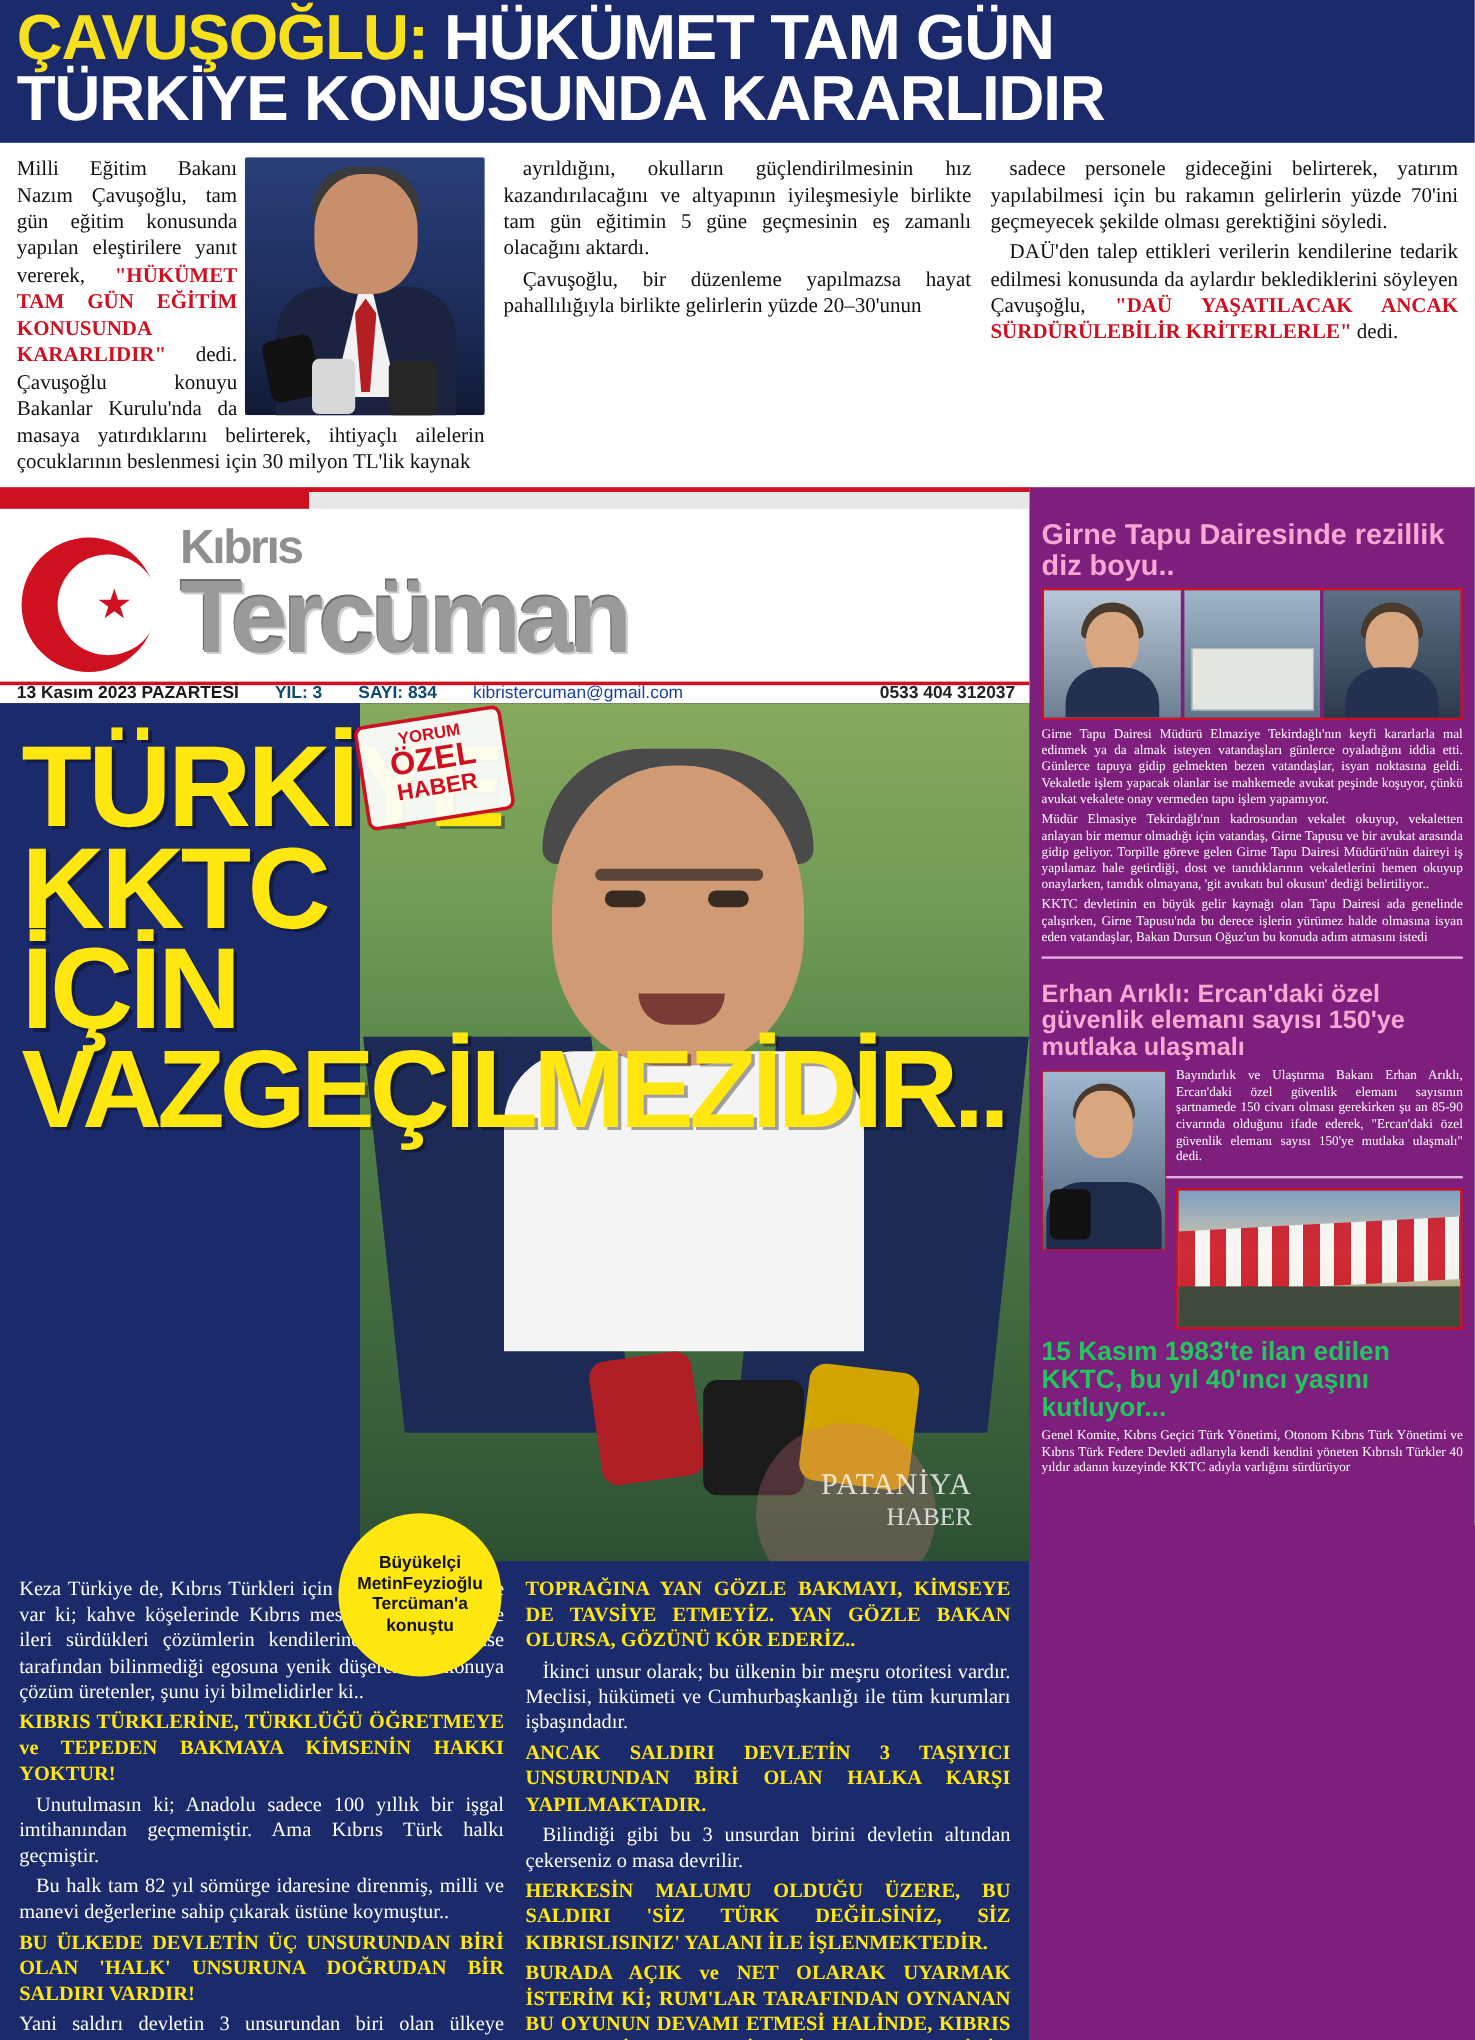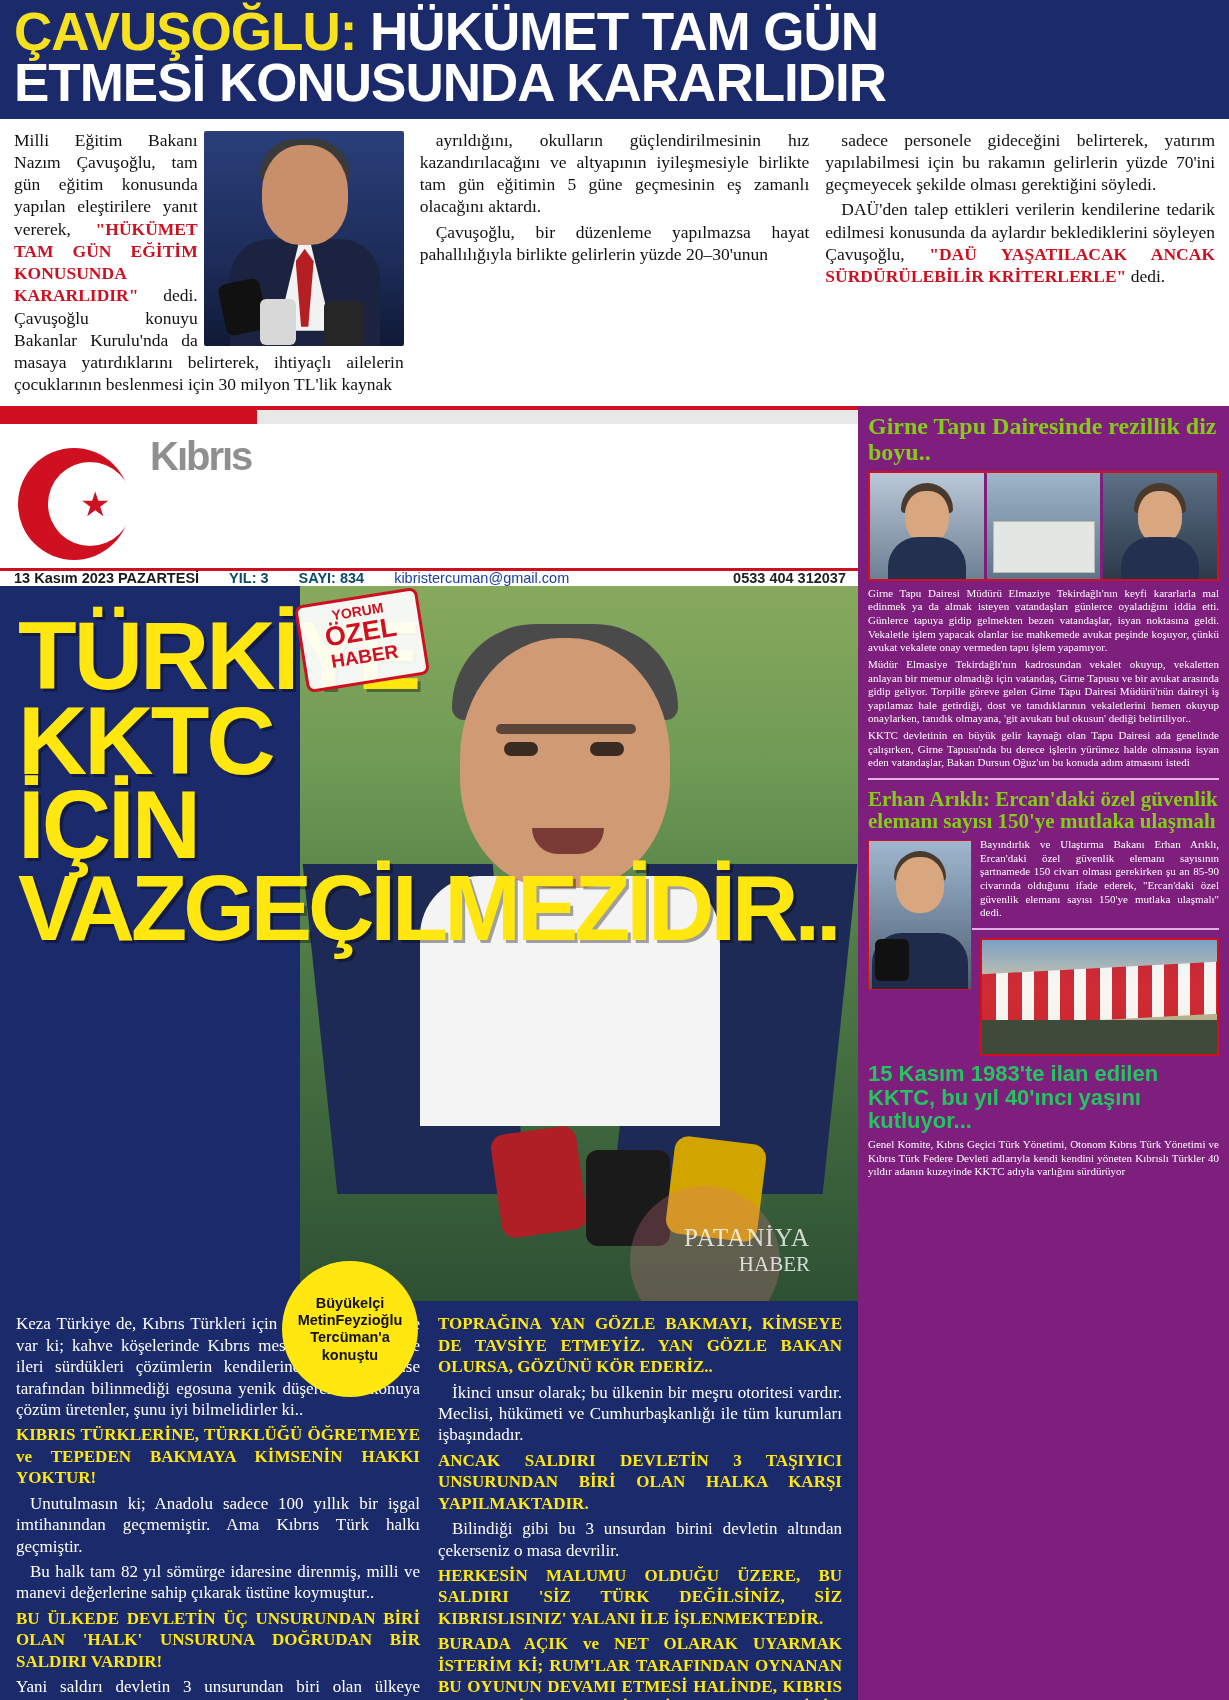--- a/index.html
+++ b/index.html
@@ -162,22 +162,22 @@
     background:#1b2a6b; color:#ffffff;
   }
   .ht-col { flex:1; font-size:17px; line-height:1.26; text-align:justify; }
   .ht-col p { margin:0 0 4px 0; text-indent:14px; }
   .ht-col p.noind { text-indent:0; }
   .y { color:#ffe70f; font-weight:bold; }
 
   
   .rc-box { padding:8px 10px 6px 10px; }
   .rc-head {
-    font-family:Liberation Serif, serif; font-weight:bold;
-    color:#84cc16; font-size:24px; line-height:1.05; margin-bottom:6px;
+    font-family:Liberation Sans, sans-serif; font-weight:bold;
+    color:#f9a8d4; font-size:24px; line-height:1.05; margin-bottom:6px;margin-top:19px;
   }
   .rc-head.small { font-size:21px; }
   .rc-photo-row { display:flex; gap:3px; height:110px; margin-bottom:6px; border:2px solid #cf1020; }
   .rcp { flex:1; position:relative; overflow:hidden; }
   .rcp.a { background:linear-gradient(180deg,#b9c8d8,#6d7f93); }
   .rcp.b { background:linear-gradient(180deg,#9fb6c9,#5f7487); }
   .rcp.c { background:linear-gradient(180deg,#5d6f84,#2c3a4c); }
   .face { position:absolute; left:50%; top:18px; transform:translateX(-50%); width:44px; height:52px; border-radius:45%; background:#d8a77f; }
   .hair { position:absolute; left:50%; top:10px; transform:translateX(-50%); width:52px; height:30px; border-radius:26px 26px 4px 4px; background:#4a3a2e; }
   .torso { position:absolute; left:50%; bottom:0; transform:translateX(-50%); width:78px; height:42px; border-radius:30px 30px 0 0; background:#23304f; }
@@ -206,21 +206,21 @@
   }
 </style>
 </head>
 <body>
 
 <div class="top-banner">
   <div class="banner-line">
     <span class="yellow">ÇAVUŞOĞLU:</span>
     <span>HÜKÜMET TAM GÜN</span>
   </div>
-  <div class="banner-line">ETMESİ KONUSUNDA KARARLIDIR</div>
+  <div class="banner-line">TÜRKİYE KONUSUNDA KARARLIDIR</div>
 </div>
 
 <div class="top-article">
   <div class="top-col">
     <div class="minister-photo">
       <div class="mp-bg"></div>
       <div class="mp-body"></div>
       <div class="mp-shirt"></div>
       <div class="mp-tie"></div>
       <div class="mp-hair"></div>
@@ -250,20 +250,21 @@
   <div class="left-main">
 
     <div class="masthead">
       <div class="mast-stripe"></div>
       <div class="flag-circle">
         <div class="crescent"></div>
         <div class="star">★</div>
       </div>
       <div class="mast-title">
         <div class="mast-kibris">Kıbrıs</div>
+        <div class="mast-tercuman">Tercüman</div>
       </div>
       <div class="mast-info">
         <span>13 Kasım 2023 PAZARTESİ</span>
         <span class="sep">YIL: 3</span>
         <span class="sep">SAYI: 834</span>
         <span class="mail">kibristercuman@gmail.com</span>
         <span class="phone">0533 404 312037</span>
       </div>
     </div>
 

